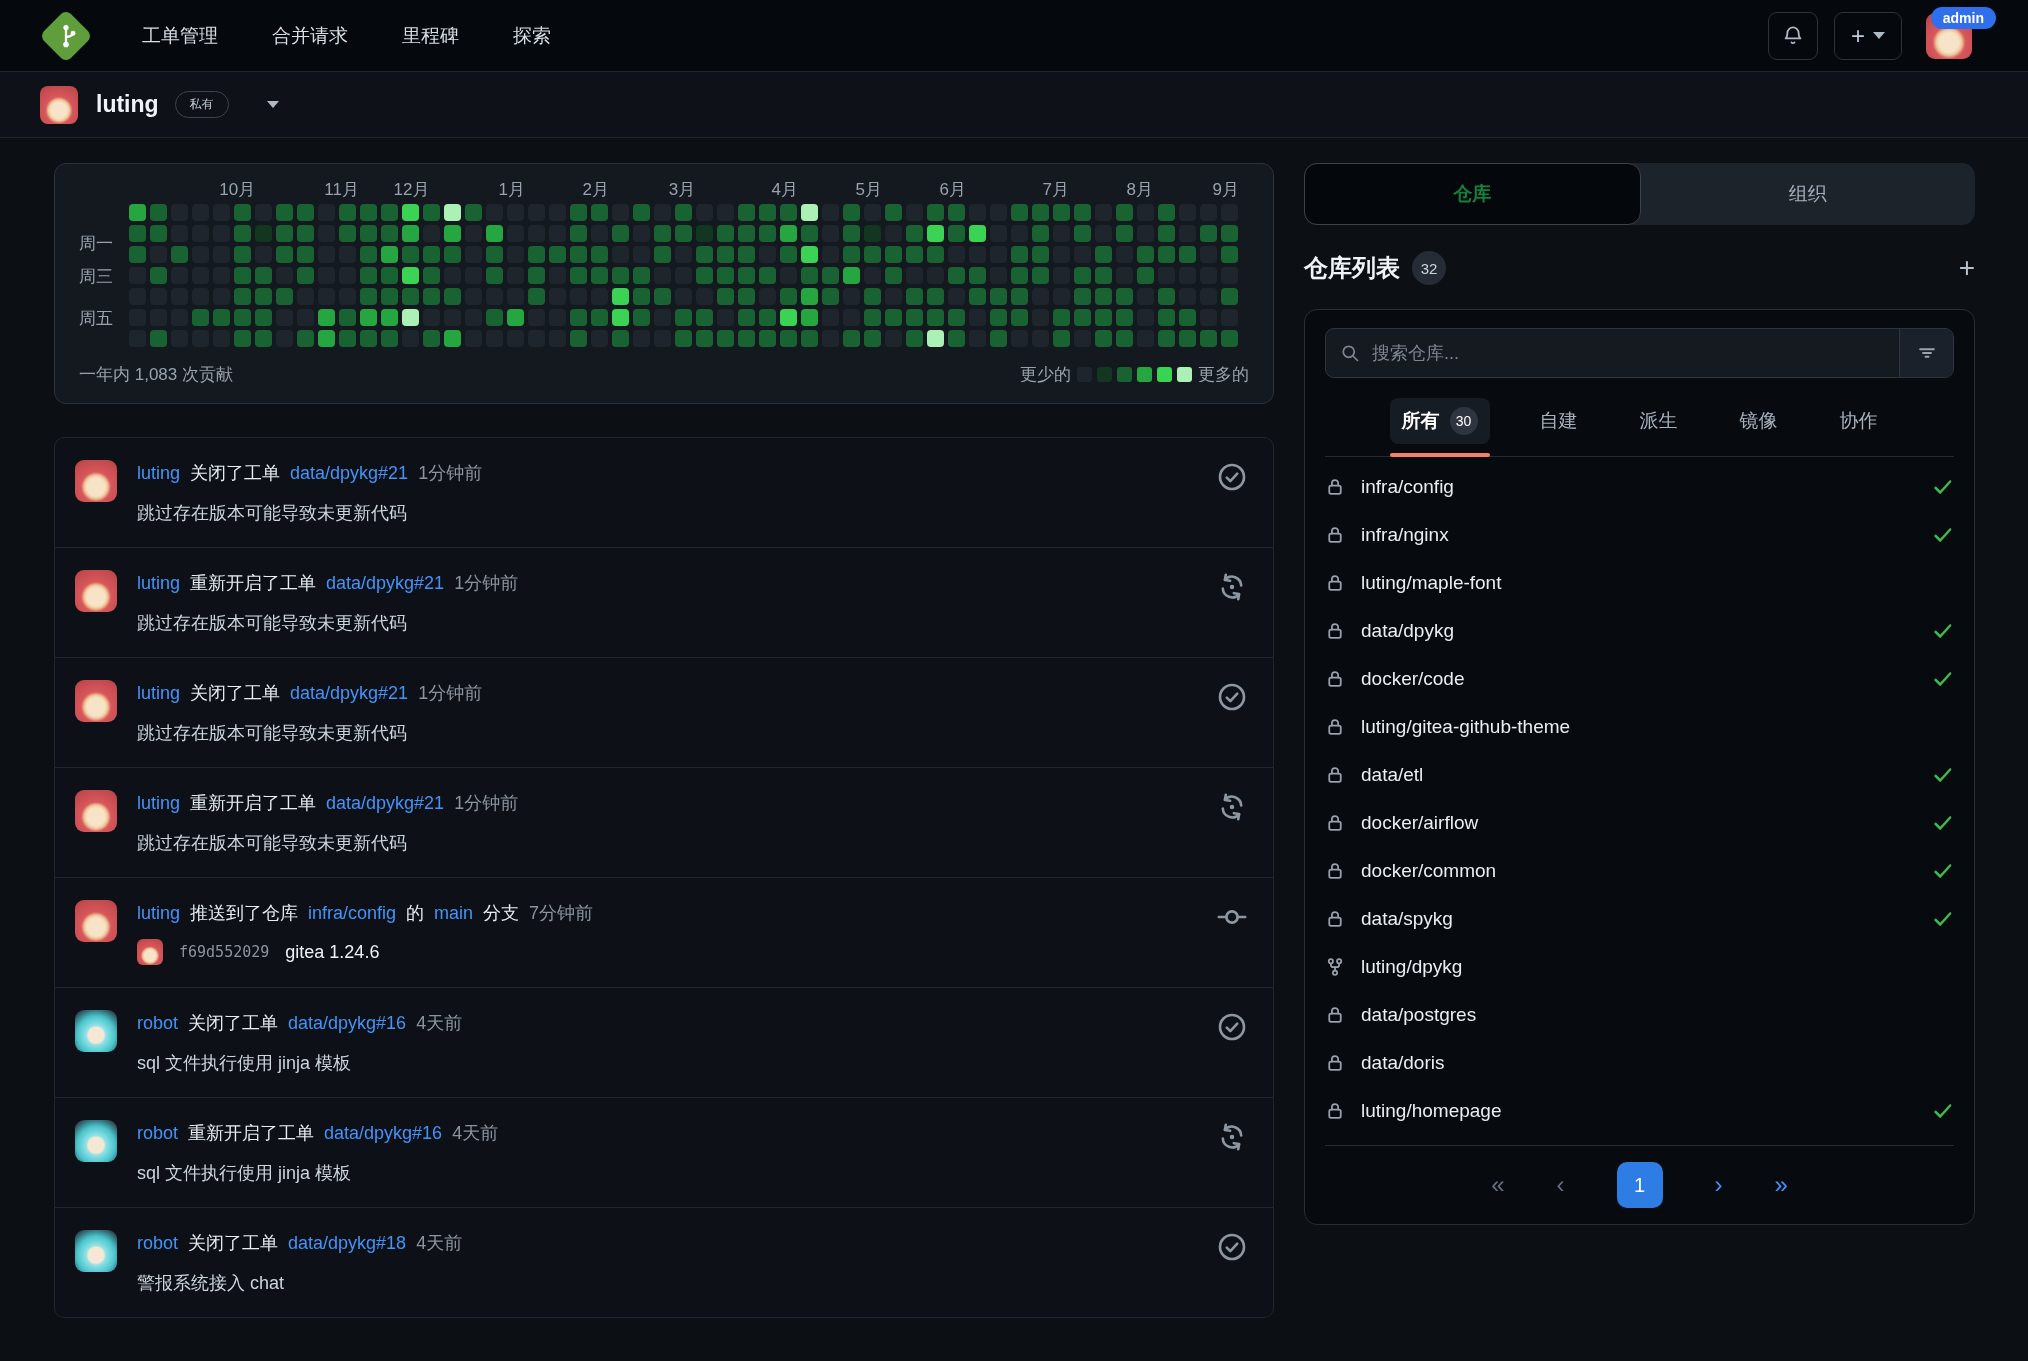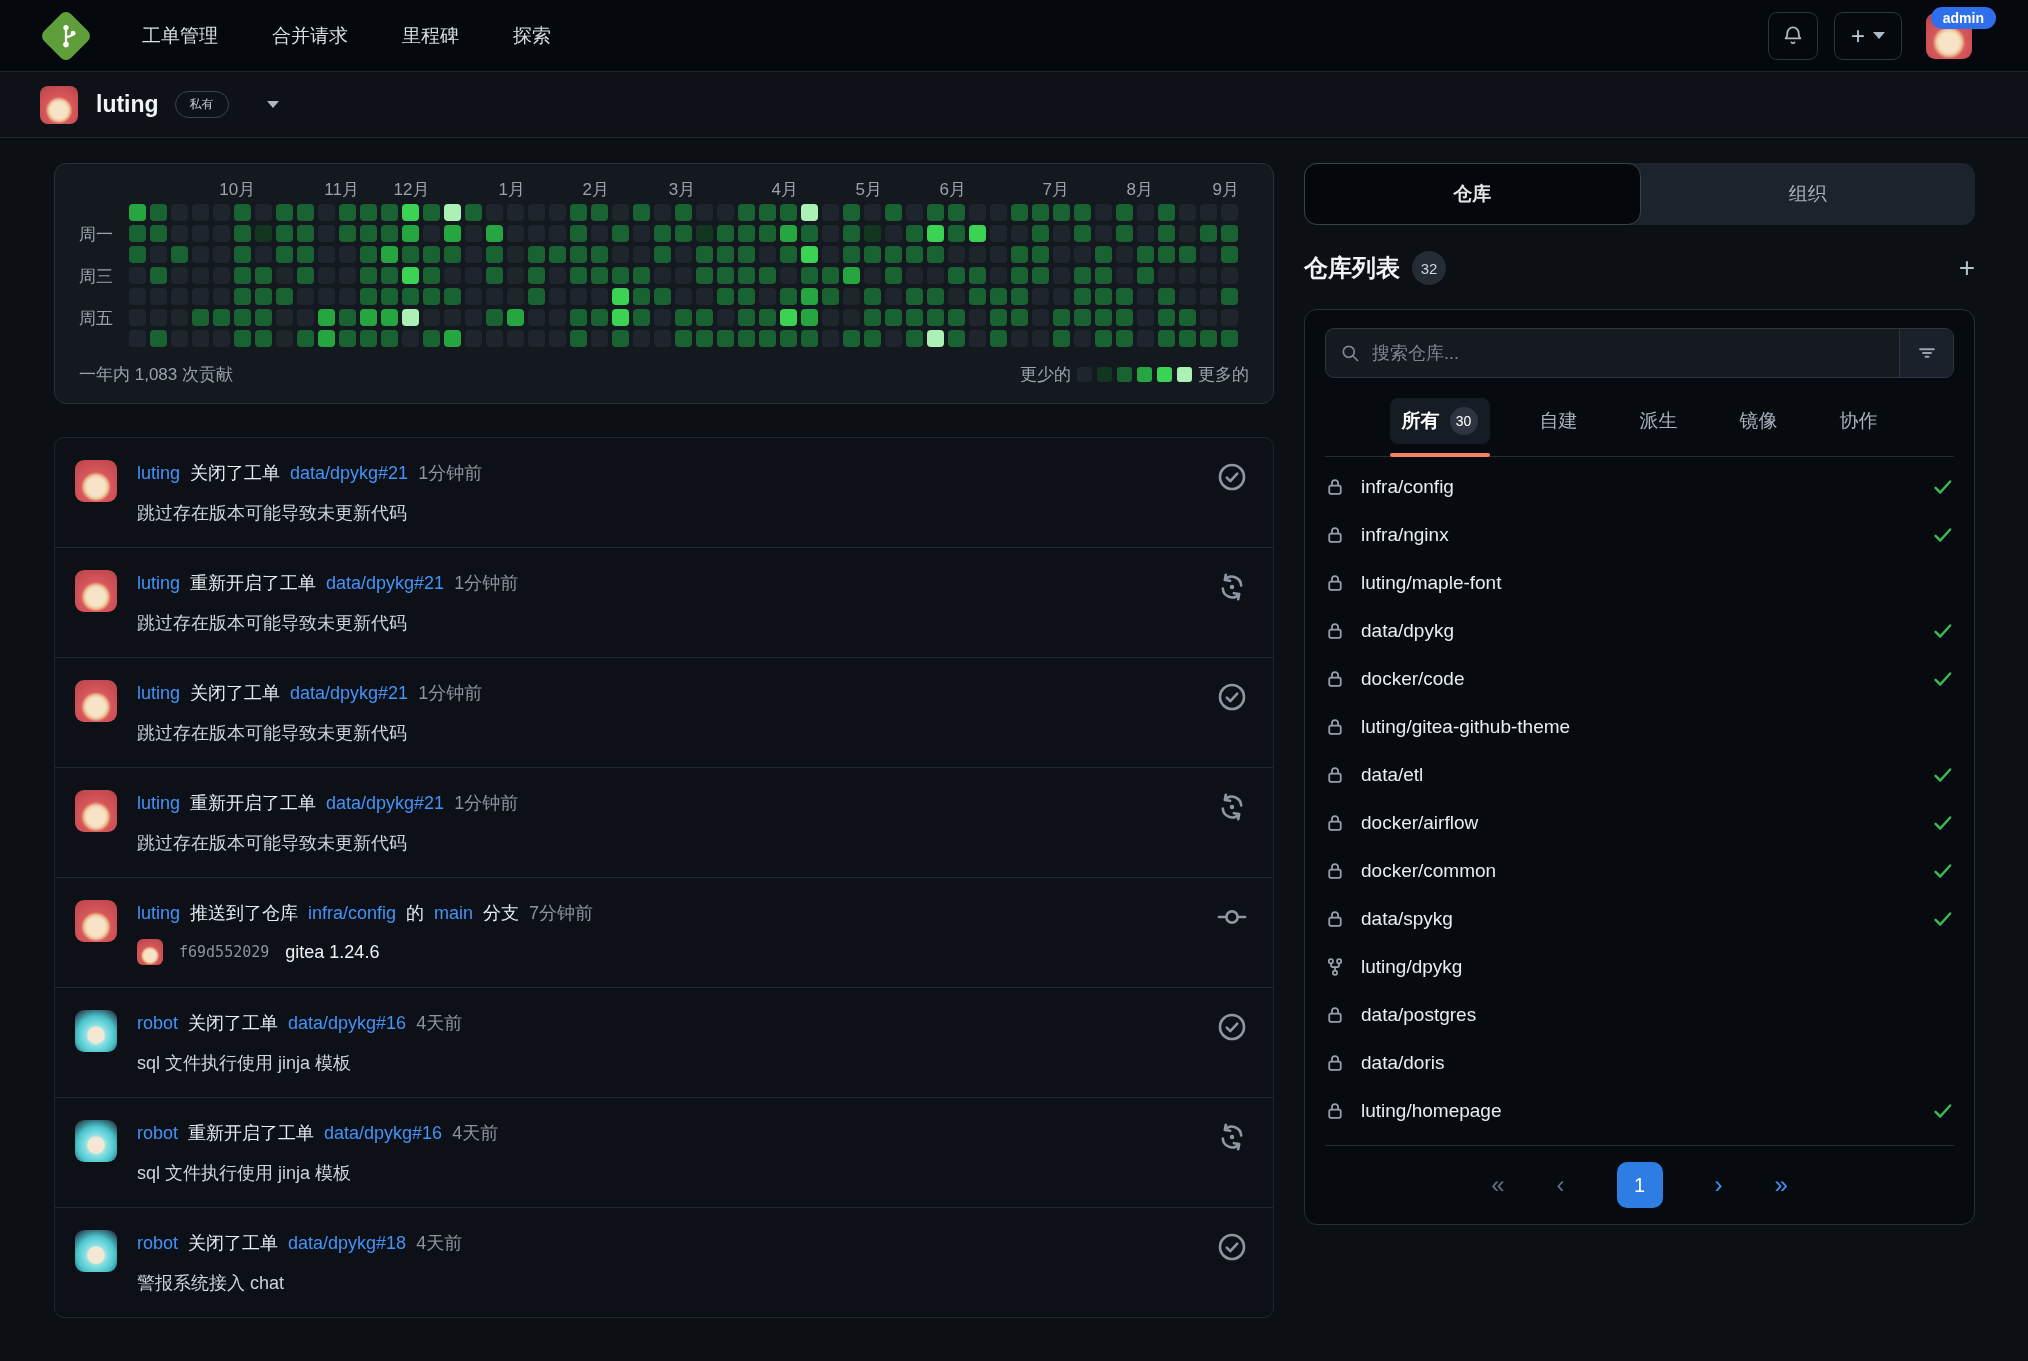--- a/index.html
+++ b/index.html
@@ -71,21 +71,21 @@
   .commit-row { margin-top:13px; display:flex; align-items:center; gap:16px; }
   .mini-avatar { width:26px; height:26px; border-radius:6px; flex:none; }
   .commit-hash { font-family:"DejaVu Sans Mono","Liberation Mono",monospace; font-size:15px; color:#8b949e; }
   .commit-msg { font-size:18px; color:#eef2f6; }
   .feed-icon { margin-left:auto; color:#8d97a2; flex:none; padding-top:2px; }
 
   
   .right-col { position:absolute; left:1304px; top:163px; width:671px; }
   .tab-switcher { height:62px; display:flex; background:#1d232b; border-radius:13px; }
   .tab { flex:1; display:flex; align-items:center; justify-content:center; font-size:19px; cursor:pointer; }
-  .tab-active { background:#04070b; border:1px solid #3a424d; border-radius:13px; color:#e5e5e5; font-weight:700; }
+  .tab-active { background:#04070b; border:1px solid #3a424d; border-radius:13px; color:#15803d; font-weight:700; }
   .tab-inactive { color:#a5afbb; }
   .list-header { margin-top:26px; display:flex; align-items:center; }
   .list-title { font-size:24px; font-weight:700; color:#f0f4f8; }
   .count-badge { margin-left:12px; min-width:34px; height:34px; border-radius:17px; background:#262c35;
     color:#cfd6dd; font-size:15px; display:flex; align-items:center; justify-content:center; padding:0 6px; }
   .add-btn { margin-left:auto; color:#b7c1cc; font-size:28px; line-height:1; cursor:pointer; }
   .repo-card { margin-top:24px; background:#070b10; border:1px solid #272e37; border-radius:13px;
     padding:18px 20px 16px; }
   .search-group { display:flex; align-items:center; height:50px; background:#151a21; border:1px solid #2e353f;
     border-radius:9px; overflow:hidden; }
@@ -550,21 +550,21 @@
             <div class="heat-cell" style="background:#186331"></div>
             <div class="heat-cell" style="background:#1e252d"></div>
             <div class="heat-cell" style="background:#186331"></div>
             <div class="heat-cell" style="background:#186331"></div>
             <div class="heat-cell" style="background:#1e252d"></div>
             <div class="heat-cell" style="background:#186331"></div>
             <div class="heat-cell" style="background:#186331"></div>
             <div class="heat-cell" style="background:#186331"></div>
             <div class="heat-cell" style="background:#186331"></div>
           </div>
-      <span class="heat-day" style="top:19px">周一</span>
+      <span class="heat-day" style="top:28px">周一</span>
           <span class="heat-day" style="top:61px">周三</span>
           <span class="heat-day" style="top:103px">周五</span>
         </div>
       <div class="heat-footer">
         <span class="heat-total">一年内 1,083 次贡献</span>
         <div class="heat-legend">
           <span class="legend-label">更少的</span>
           <span id="legend-squares" style="display:flex;gap:5px;">
               <span class="legend-sq" style="background:#1e252d"></span>
               <span class="legend-sq" style="background:#12361f"></span>

